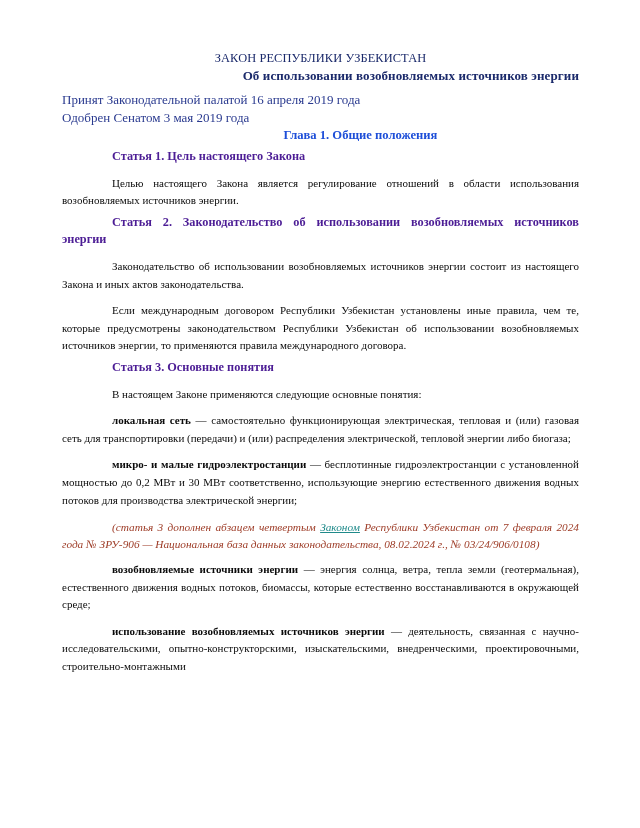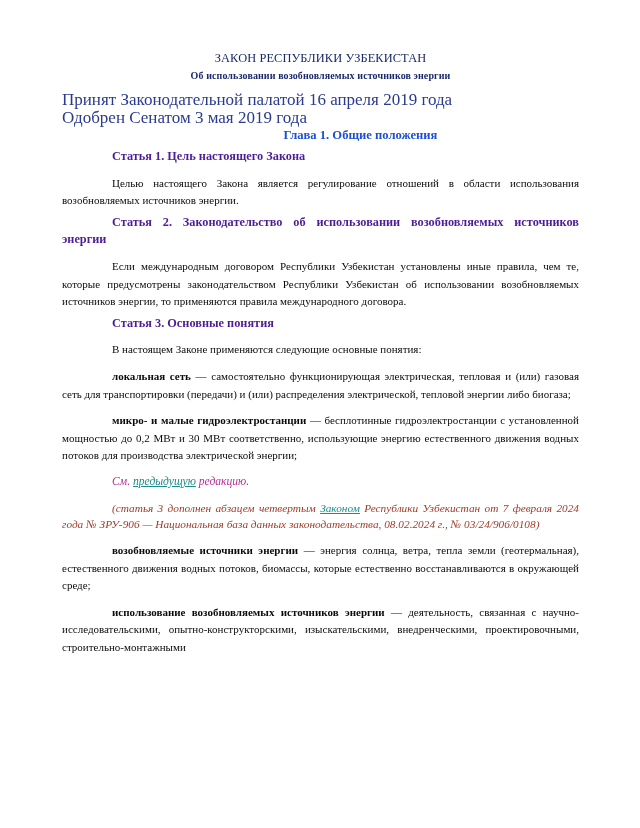--- a/index.html
+++ b/index.html
@@ -31,28 +31,29 @@
     text-align: center;
   }
 
   .title-line-1 {
     font-size: 12.4px;
     line-height: 17px;
     color: #1b2a6b;
     letter-spacing: .1px;
   }
   .title-line-2 {
-    font-size: 10px;
+    font-size: 13px;
     line-height: 17px;
     font-weight: bold;
     color: #1b2a6b;
     letter-spacing: .1px;
+    text-align: right;
   }
   .adopt-line {
-    font-size: 17px;
+    font-size: 13px;
     line-height: 17.5px;
     color: #2a3a8f;
     text-align: left;
   }
   .chapter-head {
     font-size: 12.6px;
     line-height: 18px;
     font-weight: bold;
     color: #1d4ed8;
     text-align: center;
@@ -127,32 +128,32 @@
     <div class="adopt-line">Одобрен Сенатом 3 мая 2019 года</div>
 
     <div class="chapter-head">Глава 1. Общие положения</div>
 
     <div class="article-head">Статья 1. Цель настоящего Закона</div>
 
     <div class="para">Целью настоящего Закона является регулирование отношений в области использования возобновляемых источников энергии.</div>
 
     <div class="article-head stretch">Статья 2. Законодательство об использовании возобновляемых источников энергии</div>
 
+    <div class="para">Законодательство об использовании возобновляемых источников энергии состоит из настоящего Закона и иных актов законодательства.</div>
 
     <div class="para">Если международным договором Республики Узбекистан установлены иные правила, чем те, которые предусмотрены законодательством Республики Узбекистан об использовании возобновляемых источников энергии, то применяются правила международного договора.</div>
 
     <div class="article-head">Статья 3. Основные понятия</div>
 
     <div class="para" style="">В настоящем Законе применяются следующие основные понятия:</div>
 
     <div class="para"><b>локальная сеть</b><span> — самостоятельно функционирующая электрическая, тепловая и (или) газовая сеть для транспортировки (передачи) и (или) распределения электрической, тепловой энергии либо биогаза;</span></div>
 
     <div class="para"><b>микро- и малые гидроэлектростанции</b><span> — бесплотинные гидроэлектростанции с установленной мощностью до 0,2 МВт и 30 МВт соответственно, использующие энергию естественного движения водных потоков для производства электрической энергии;</span></div>
 
-    <div class="note-ref"><span>См. </span><a href="#">предыдущую</a><span> редакцию.</span></div>
 
 
     <div class="amend-note"><span>(статья 3 дополнен абзацем четвертым </span><a href="#">Законом</a><span> Республики Узбекистан от 7 февраля 2024 года № ЗРУ-906 — Национальная база данных законодательства, 08.02.2024 г., № 03/24/906/0108)</span></div>
 
     <div class="para"><b>возобновляемые источники энергии</b><span> — энергия солнца, ветра, тепла земли (геотермальная), естественного движения водных потоков, биомассы, которые естественно восстанавливаются в окружающей среде;</span></div>
 
     <div class="para stretch"><b>использование возобновляемых источников энергии</b><span> — деятельность, связанная с научно-исследовательскими, опытно-конструкторскими, изыскательскими, внедренческими, проектировочными, строительно-монтажными</span></div>
 
   </div>
 </div>

